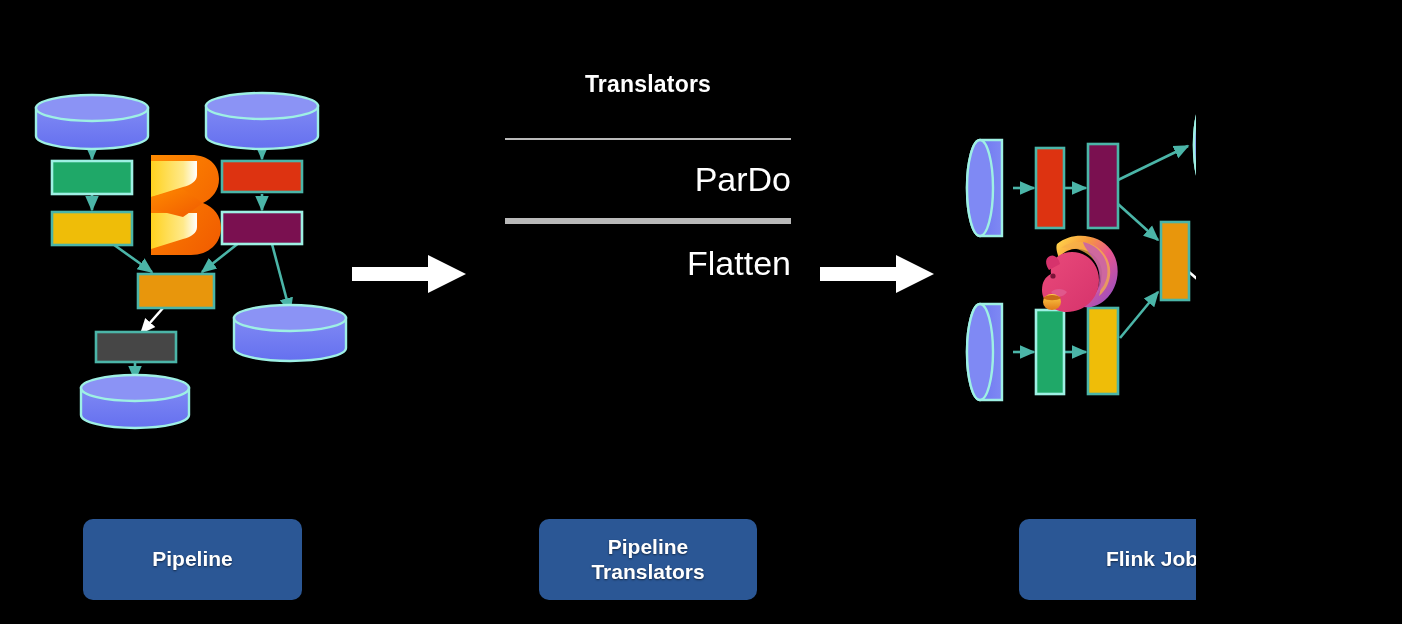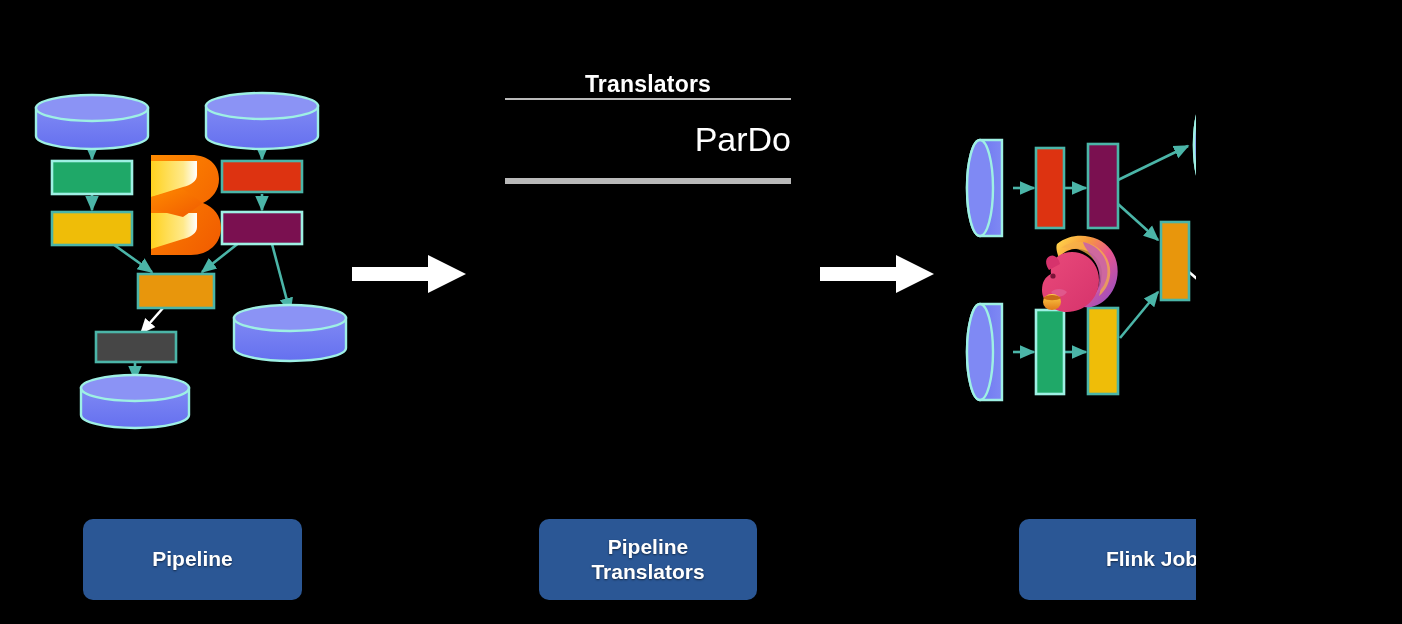--- a/index.html
+++ b/index.html
@@ -45,21 +45,21 @@
     height: 78px;
     display: flex;
     align-items: center;
     justify-content: flex-end;
     color: #ffffff;
     font-size: 34px;
     font-weight: 400;
     letter-spacing: 0px;
     white-space: nowrap;
   }
-  #translator-rows { }
+  #translator-rows { margin-top: 40px; }
 
   
   .big-arrow { position: absolute; }
 
   
   .caption-btn {
     position: absolute;
     background: #2b5795;
     border-radius: 10px;
     color: #ffffff;
@@ -179,20 +179,21 @@
   </svg>
 
   <div id="translators-panel">
     <div id="translators-title">Translators</div>
     <div id="translator-rows">
       <div class="translator-rule"></div>
       <div class="translator-row">ParDo</div>
       <div class="translator-rule"></div>
       <div class="translator-rule"></div>
       <div class="translator-rule"></div>
+      <div class="translator-row">Flatten</div>
     </div>
   </div>
 
   <svg class="big-arrow" style="left:820px; top:252px; width:116px; height:44px;" viewBox="0 0 116 44">
     <path d="M0,15 L76,15 L76,3 L114,22 L76,41 L76,29 L0,29 Z" fill="#ffffff"></path>
   </svg>
 
   <svg id="flink-diagram" viewBox="0 0 400 370">
     <defs>
       <marker id="fah-teal" markerWidth="7" markerHeight="7" refX="5.4" refY="3" orient="auto">

